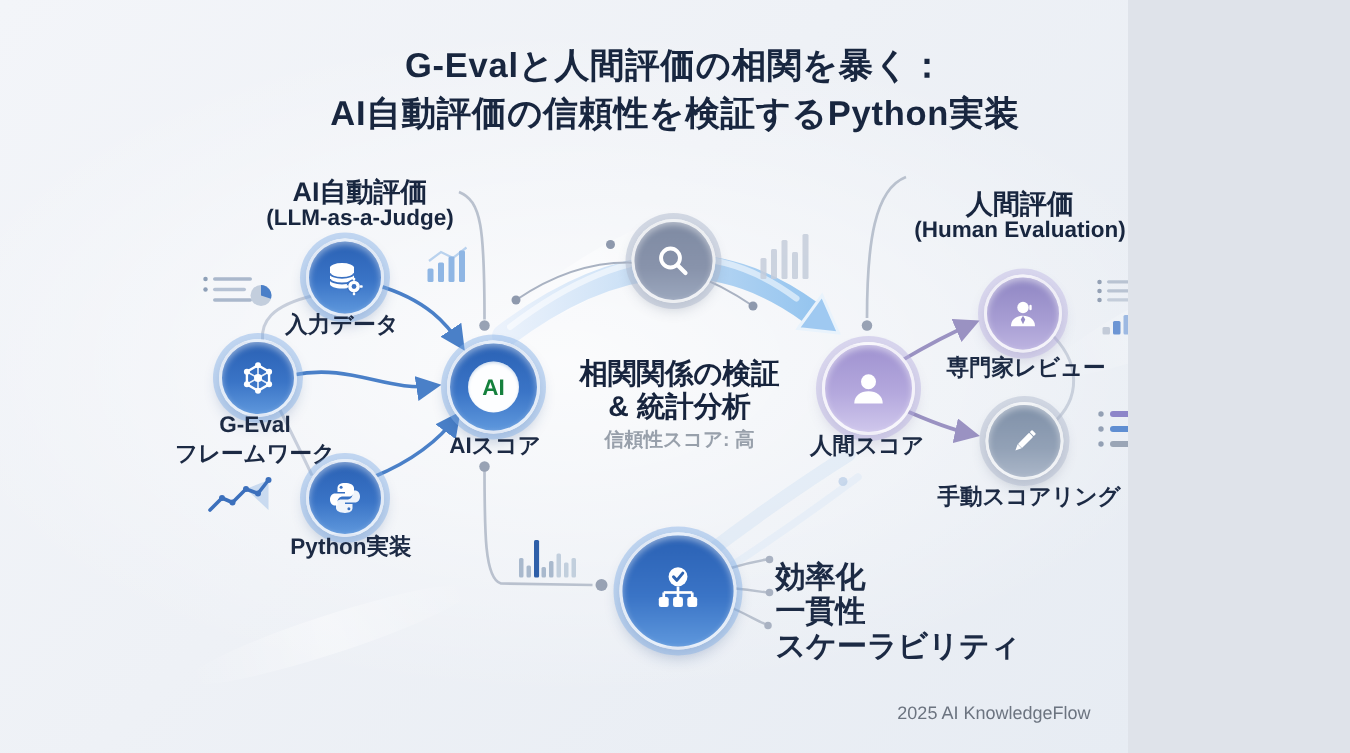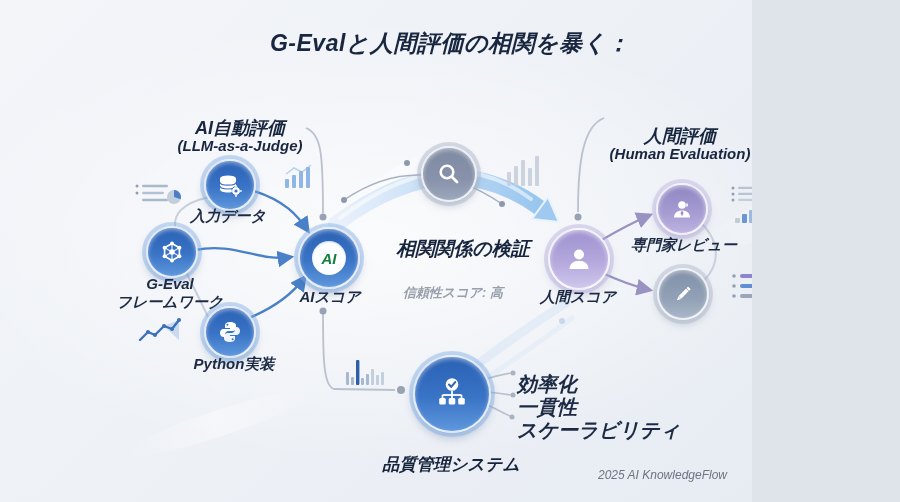--- a/index.html
+++ b/index.html
@@ -3,21 +3,20 @@
 <meta charset="utf-8">
 <style>
   html,body{margin:0;padding:0;background:#dfe3ea;}
   .canvas{
     position:relative;width:752px;height:502px;overflow:hidden;
     font-family:"Liberation Sans","DejaVu Sans",sans-serif;
     background:
       radial-gradient(ellipse 620px 320px at 50% 48%, rgba(255,255,255,.75), rgba(255,255,255,0) 70%),
       linear-gradient(135deg,#f3f5f9 0%,#eef1f6 45%,#e7ecf3 100%);
     color:var(--c-title,#18263f);
-    font-style:italic;
   }
   .streak{position:absolute;border-radius:50%;
     background:linear-gradient(90deg,rgba(255,255,255,0),rgba(255,255,255,.85),rgba(255,255,255,0));}
   .txt{position:absolute;white-space:nowrap;}
   .ctr{transform:translateX(-50%);text-align:center;}
   .title-line{font-size:23px;font-weight:800;letter-spacing:.5px;color:var(--c-title,#18263f);}
   .sec-h1{font-size:18px;font-weight:800;color:var(--c-title,#18263f);}
   .sec-h2{font-size:15px;font-weight:700;color:var(--c-title,#18263f);}
   .node-lbl{font-size:15px;font-weight:700;color:#1c2a44;}
   .big-lbl{font-size:17px;font-weight:800;color:#17243d;}
@@ -112,20 +111,21 @@
       <path d="M 249,318 C 278,306 294,292 305,277" marker-end="url(#m-blue)"></path>
     </g>
 
     <g stroke="#9a92c2" stroke-width="2.4" fill="none">
       <path d="M 600,241 C 622,228 636,221 650,215" marker-end="url(#m-purple)"></path>
       <path d="M 600,272 C 622,282 636,287 650,290" marker-end="url(#m-purple)"></path>
     </g>
   </svg>
 
   <div class="txt ctr title-line" style="left:450px;top:28px;">G-Evalと人間評価の相関を暴く：</div>
+  <div class="txt ctr title-line" style="left:450px;top:60px;">AI自動評価の信頼性を検証するPython実装</div>
 
   <div class="txt ctr sec-h1" style="left:240px;top:116px;">AI自動評価</div>
   <div class="txt ctr sec-h2" style="left:240px;top:137px;">(LLM-as-a-Judge)</div>
   <div class="txt ctr sec-h1" style="left:680px;top:124px;">人間評価</div>
   <div class="txt ctr sec-h2" style="left:680px;top:145px;">(Human Evaluation)</div>
 
   <div class="node n-blue" style="left:204px;top:159px;width:48px;height:48px;">
     <span>
       <svg width="26" height="26" viewBox="0 0 26 26">
         <ellipse cx="11" cy="6.4" rx="8" ry="3" fill="#fff"></ellipse>
@@ -226,20 +226,21 @@
     <span>
       <svg width="24" height="24" viewBox="0 0 24 24">
         <g transform="rotate(45 12 12)">
           <rect x="10.3" y="3.2" width="3.8" height="2.2" rx=".6" fill="#fff"></rect>
           <rect x="10.3" y="6" width="3.8" height="10.5" rx=".5" fill="#fff"></rect>
           <path d="M10.3,16.8 h3.8 l-1.9,4 Z" fill="#fff"></path>
         </g>
       </svg>
     </span>
   </div>
+  <div class="txt ctr node-lbl" style="left:686px;top:322px;">手動スコアリング</div>
 
   <div class="node n-blue" style="left:413px;top:355px;width:74px;height:74px;">
     <span>
       <svg width="40" height="40" viewBox="0 0 40 40">
         <circle cx="20" cy="10.5" r="6.3" fill="#fff"></circle>
         <path d="M17,10.5 l2.2,2.4 4,-4.8" stroke="#2e63b0" stroke-width="2" fill="none" stroke-linecap="round" stroke-linejoin="round"></path>
         <g stroke="#fff" stroke-width="1.8" fill="none">
           <line x1="20" y1="17" x2="20" y2="21"></line>
           <line x1="10.5" y1="21" x2="29.5" y2="21"></line>
           <line x1="10.5" y1="21" x2="10.5" y2="24"></line>
@@ -247,23 +248,23 @@
           <line x1="29.5" y1="21" x2="29.5" y2="24"></line>
         </g>
         <g fill="#fff">
           <rect x="7.2" y="24" width="6.6" height="6.6" rx="1.5"></rect>
           <rect x="16.7" y="24" width="6.6" height="6.6" rx="1.5"></rect>
           <rect x="26.2" y="24" width="6.6" height="6.6" rx="1.5"></rect>
         </g>
       </svg>
     </span>
   </div>
-  <div class="txt ctr big-lbl" style="left:451px;top:453px;">品質管理システム</div>
-
-  <div class="txt ctr center-h" style="left:453px;top:236px;margin-left:10px;">相関関係の検証</div>
+
+  <div class="txt ctr center-h" style="left:453px;top:236px;">相関関係の検証</div>
+  <div class="txt ctr center-h" style="left:453px;top:258px;">&amp; 統計分析</div>
   <div class="txt ctr note" style="left:453px;top:284px;">信頼性スコア: 高</div>
 
   <div class="txt bullet" style="left:517px;top:371px;">効率化</div>
   <div class="txt bullet" style="left:517px;top:394px;">一貫性</div>
   <div class="txt bullet" style="left:517px;top:417px;">スケーラビリティ</div>
 
   <span class="deco" style="left:134px;top:180px;">
     <svg width="48" height="30" viewBox="0 0 48 30">
       <circle cx="3" cy="6" r="1.5" fill="#8ea0b8"></circle>
         <rect x="8" y="4.8" width="26" height="2.4" rx="1.2" fill="#aab8cc"></rect>

